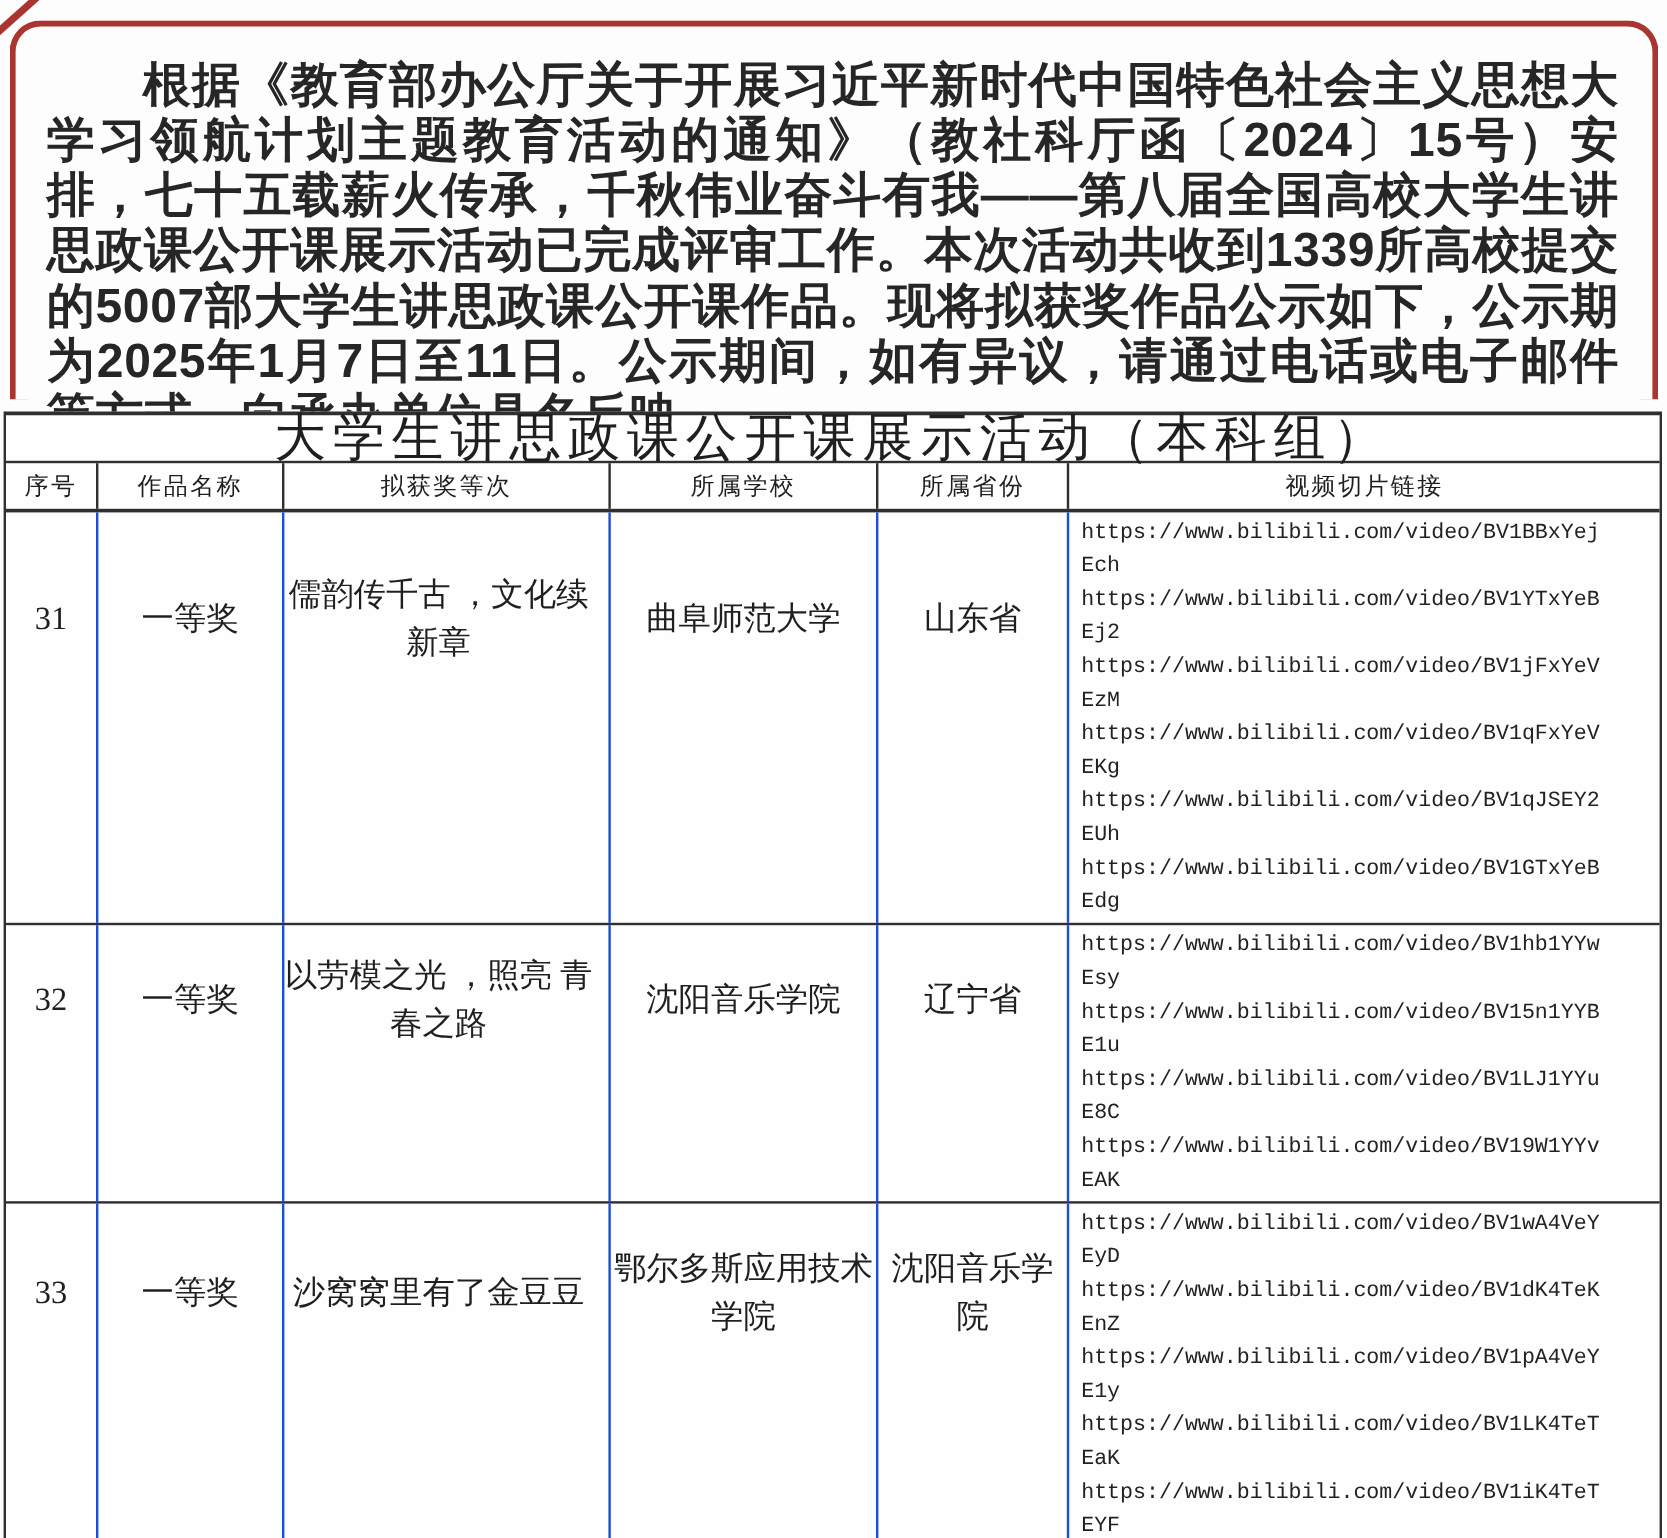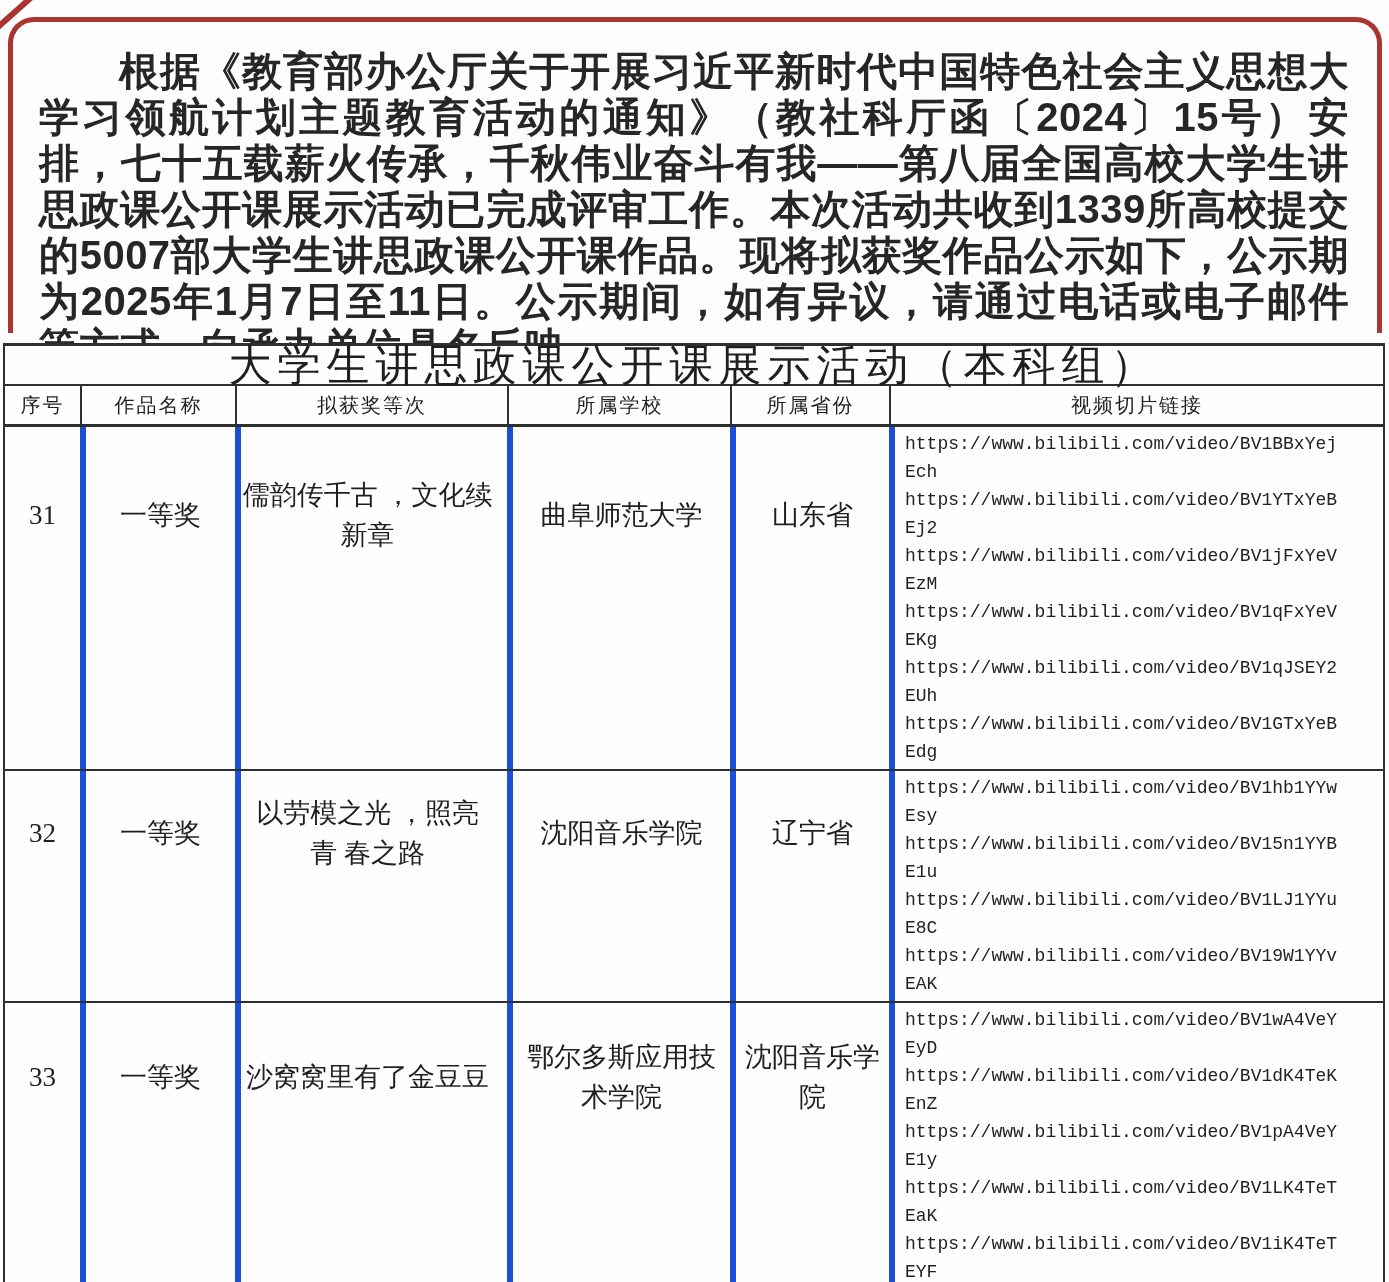--- a/index.html
+++ b/index.html
@@ -69,21 +69,21 @@
     border-left: 2px solid #2f2f2f;
     display: flex; align-items: center; justify-content: center;
     font-family: "Liberation Serif","DejaVu Serif",serif;
     font-size: 20px;
     letter-spacing: 2px;
   }
   .hcell:first-child { border-left: none; }
 
   .t-row { border-bottom: 2px solid #2f2f2f; }
   .t-row:last-child { border-bottom: none; }
-  .cell { border-left: 6px solid #1d4ed8; }
+  .cell { border-left: 2px solid #1d4ed8; }
   .cell:first-child { border-left: none; }
 
   .r31 { min-height: 336px; }
   .r32 { min-height: 228px; }
   .r33 { min-height: 273px; }
 
   .cell {
     font-family: "Liberation Serif","DejaVu Serif",serif;
     font-size: 27px;
   }

